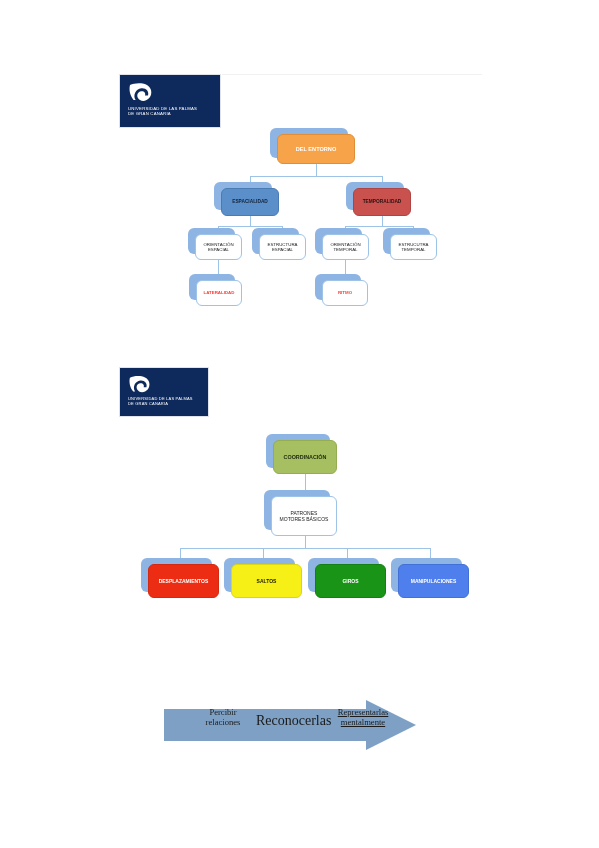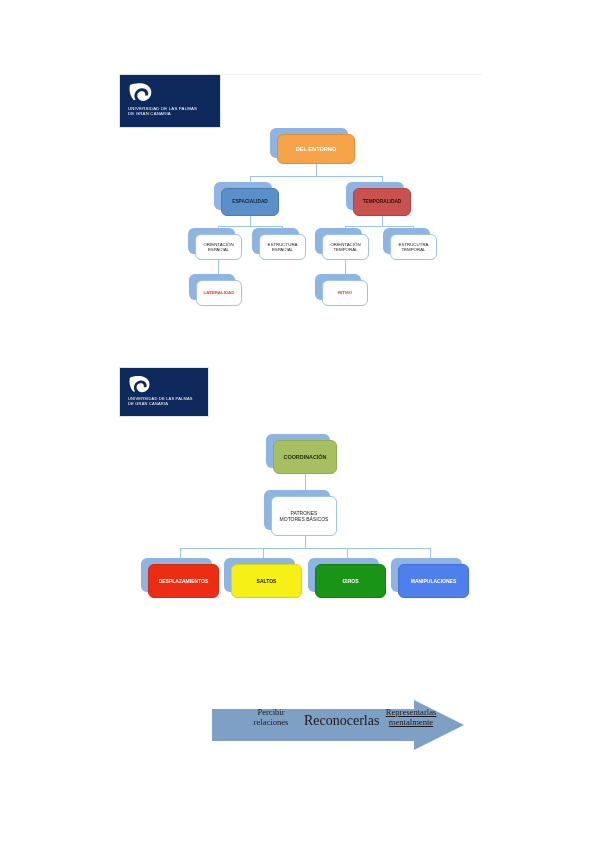--- a/index.html
+++ b/index.html
@@ -111,21 +111,20 @@
   .conn.v { width: 1px; }
   .conn.h { height: 1px; }
 
   
   .arrow-wrap {
     position: absolute;
     left: 164px;
     top: 700px;
     width: 252px;
     height: 50px;
-    margin-left: 48px;
   }
   .arrow-svg { position: absolute; left: 0; top: 0; }
   .arrow-label {
     position: absolute;
     text-align: center;
     font-family: "Liberation Serif", serif;
     color: #1b1b1b;
     line-height: 1.15;
     white-space: pre-line;
   }

